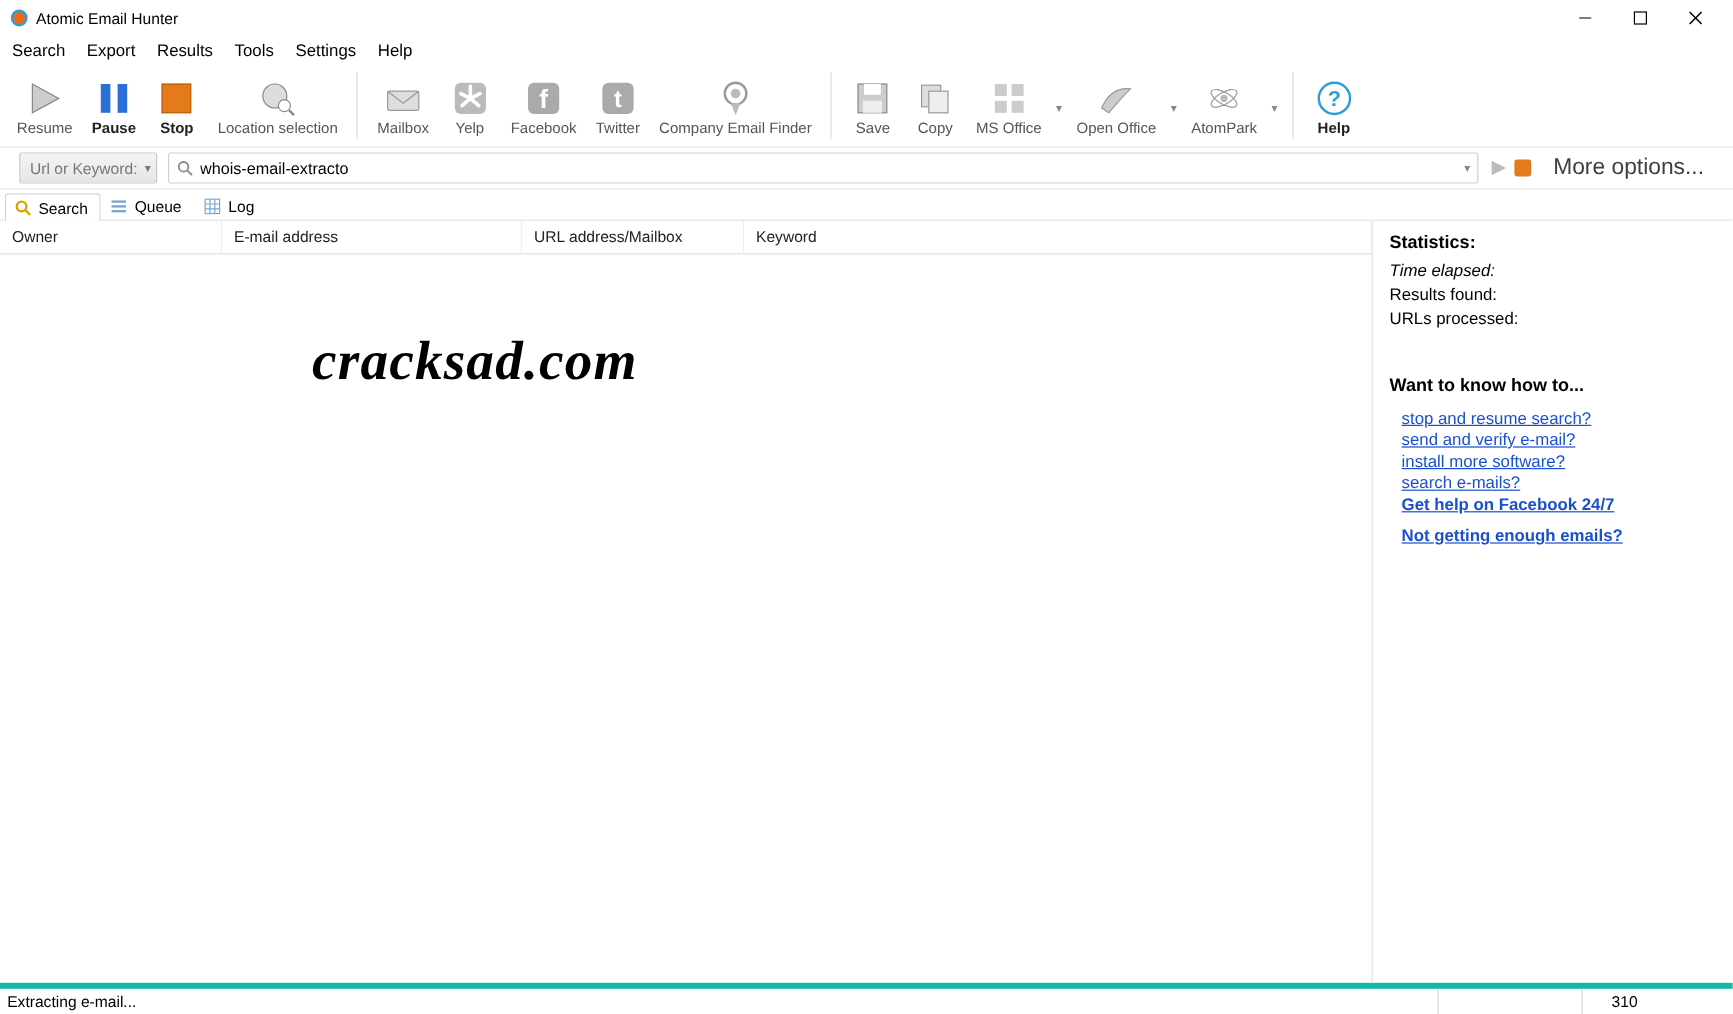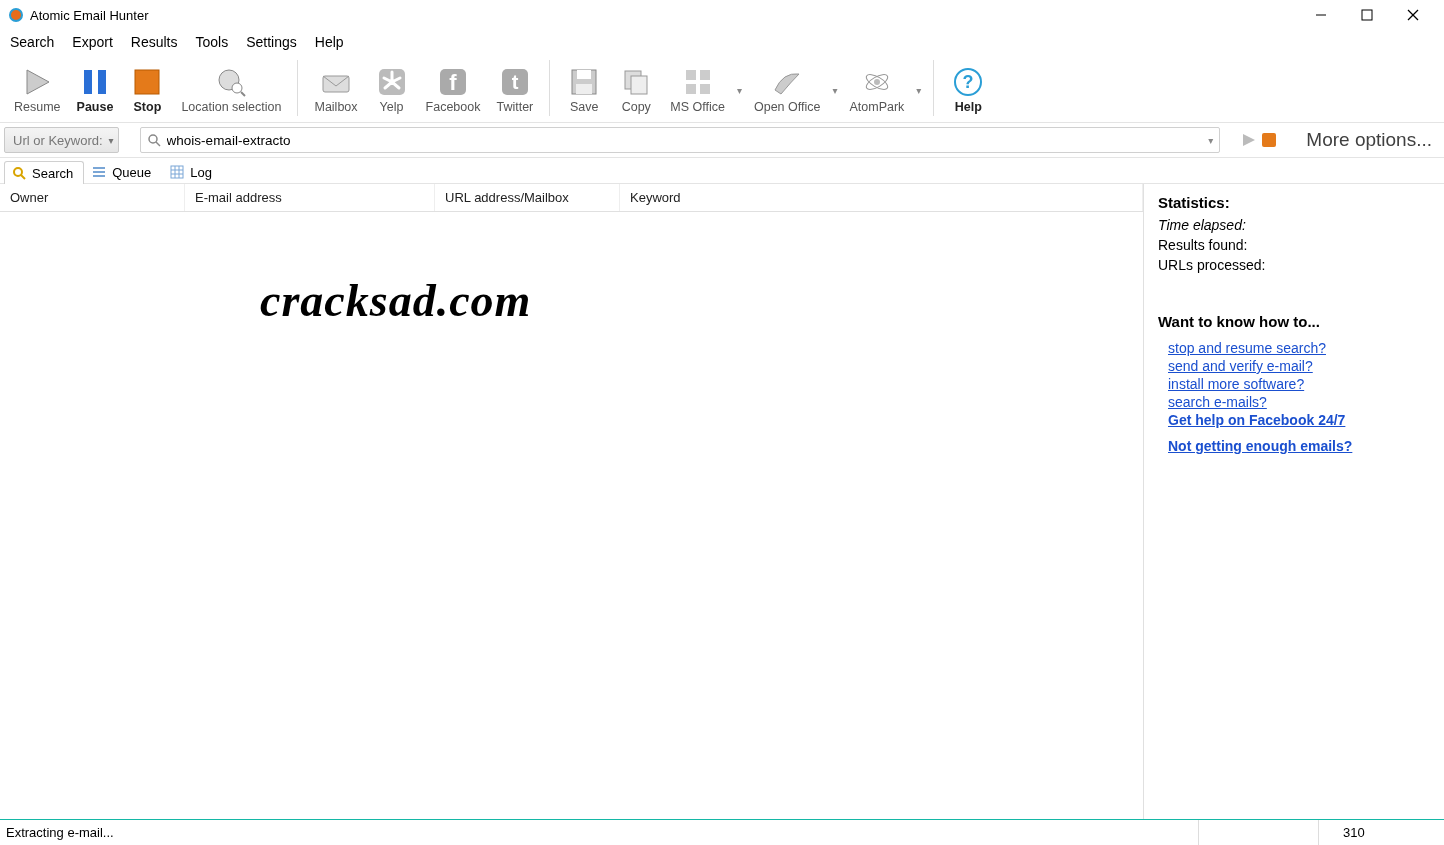--- a/index.html
+++ b/index.html
@@ -13,21 +13,21 @@
 .menubar { display: flex; gap: 18px; padding: 4px 10px 6px 10px; font-size: 14px; }
 .menubar > div { cursor: default; }
 .toolbar { display: flex; align-items: flex-end; padding: 4px 6px 6px 6px; border-bottom: 1px solid #e4e4e4; }
 .tb-group { display: flex; align-items: flex-end; }
 .tb-sep { width: 1px; background: #ddd; height: 56px; margin: 0 8px; }
 .tb-btn { display: flex; flex-direction: column; align-items: center; justify-content: flex-end; padding: 2px 8px; min-width: 52px; }
 .tb-btn .ico { width: 32px; height: 32px; display:flex; align-items:center; justify-content:center; margin-bottom:2px; }
 .tb-btn .lbl { font-size: 12.5px; color: #555; white-space: nowrap; }
 .tb-btn.bold .lbl { font-weight: 600; color: #222; }
 .tb-dd { padding: 0 4px; color:#888; align-self:center; font-size:10px; }
-.addrbar { display: flex; align-items: center; padding: 4px 4px; gap: 21px; border-bottom: 1px solid #e4e4e4; }
+.addrbar { display: flex; align-items: center; padding: 4px 16px; gap: 9px; border-bottom: 1px solid #e4e4e4; }
 .combo { background: linear-gradient(#f4f4f4,#e6e6e6); border: 1px solid #c9c9c9; height: 26px; display:flex; align-items:center; padding: 0 4px 0 8px; color:#777; border-radius:2px; }
 .combo .caret { margin-left:6px; font-size:10px; color:#777; }
 .searchbox { flex: 1; height: 26px; border:1px solid #d0d0d0; border-radius:2px; display:flex; align-items:center; padding:0 6px; }
 .searchbox input { border:none; outline:none; flex:1; font-size:13.5px; font-family:inherit; }
 .searchbox .caret { font-size:10px; color:#888; }
 .play-arrow { display:flex; align-items:center; gap:4px; }
 .moreopt { color:#404040; font-size:19px; padding:0 8px; }
 .tabs-row { display:flex; align-items:center; border-bottom:1px solid #e4e4e4; padding-left:4px; }
 .tab { display:flex; align-items:center; gap:5px; padding:3px 10px 3px 6px; border:1px solid transparent; border-bottom:none; border-radius:3px 3px 0 0; margin-top:2px; }
 .tab.active { background:#fff; border-color:#d0d0d0; position:relative; top:1px; }
@@ -38,21 +38,21 @@
 .col-headers > div { padding:6px 10px; border-right:1px solid #eee; }
 .watermark { position:absolute; left:260px; top:90px; font-family: cursive, "Segoe Script", serif; font-style:italic; font-weight:700; font-size:46px; letter-spacing:1px; }
 .side-panel { width:300px; padding:10px 14px; }
 .side-panel h3 { font-size:15px; margin-bottom:6px; font-weight:700; }
 .stat-line { margin:4px 0; font-size:14px; }
 .stat-line.italic { font-style:italic; }
 .howto { margin-top:40px; }
 .howto h3 { margin-bottom:10px; }
 .howto a { display:block; color:#1a4fcf; text-decoration:underline; margin:2px 0 2px 10px; font-size:14px; }
 .red-link { display:block; color:#d02020; text-decoration:underline; font-weight:600; margin-top:18px; font-size:14px; }
-.statusbar { height:26px; border-top:1px solid #14b8a6; display:flex; align-items:center; font-size:13px; padding:0 6px; }
+.statusbar { height:26px; border-top:5px solid #14b8a6; display:flex; align-items:center; font-size:13px; padding:0 6px; }
 .statusbar .st-left { flex: 0 0 auto; }
 .statusbar .st-mid { flex:1; }
 .statusbar .st-cell { border-left:1px solid #ddd; padding:0 24px; min-width:120px; text-align:left; height:100%; display:flex; align-items:center; }
 svg { display:block; }
 </style>
 </head>
 <body>
 
 <div class="titlebar">
   <span class="icon-app">
@@ -157,20 +157,30 @@
       <span class="lbl">Facebook</span>
     </div>
     <div class="tb-btn">
       <span class="ico">
           <svg viewBox="0 0 32 32">
             <rect x="3" y="3" width="26" height="26" rx="5" fill="#aaa"></rect>
             <text x="16" y="23" text-anchor="middle" font-size="20" font-weight="bold" fill="#fff" font-family="Arial">t</text>
           </svg>
         </span>
       <span class="lbl">Twitter</span>
+    </div>
+    <div class="tb-btn" style="min-width:140px">
+      <span class="ico">
+          <svg viewBox="0 0 32 32">
+            <circle cx="16" cy="12" r="9" fill="none" stroke="#999" stroke-width="2"></circle>
+            <circle cx="16" cy="12" r="4" fill="#bbb"></circle>
+            <path d="M12 20 L16 30 L20 20 Z" fill="#bbb"></path>
+          </svg>
+        </span>
+      <span class="lbl">Company Email Finder</span>
     </div>
   </div>
   <div class="tb-sep"></div>
   <div class="tb-group">
     <div class="tb-btn">
       <span class="ico">
           <svg viewBox="0 0 32 32">
             <rect x="4" y="4" width="24" height="24" fill="#ccc" stroke="#888"></rect>
             <rect x="9" y="4" width="14" height="9" fill="#fff"></rect>
             <rect x="8" y="18" width="16" height="10" fill="#eee"></rect>

